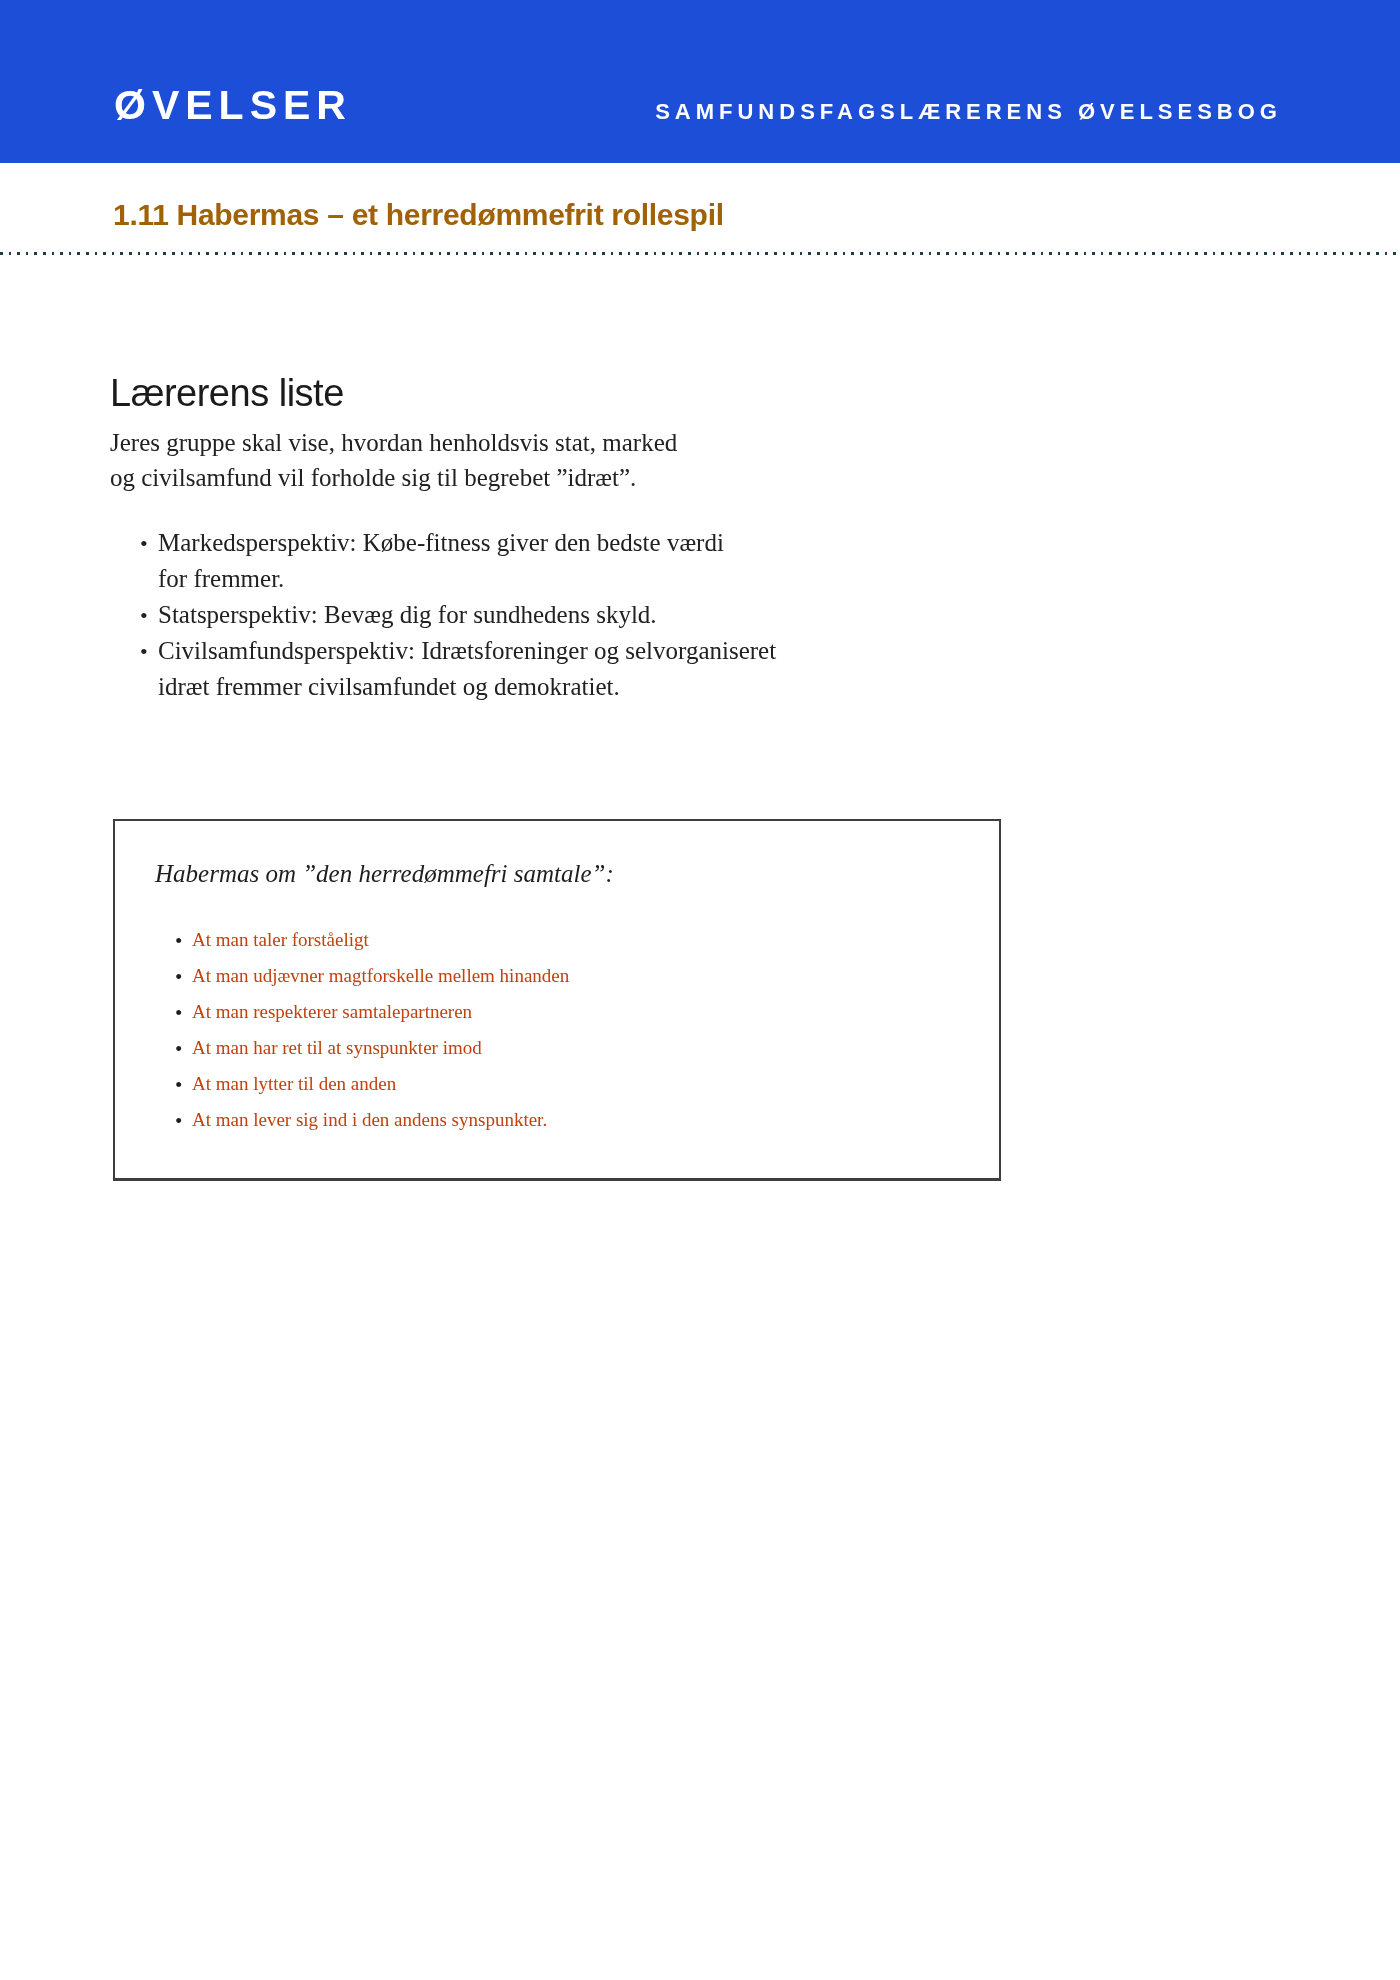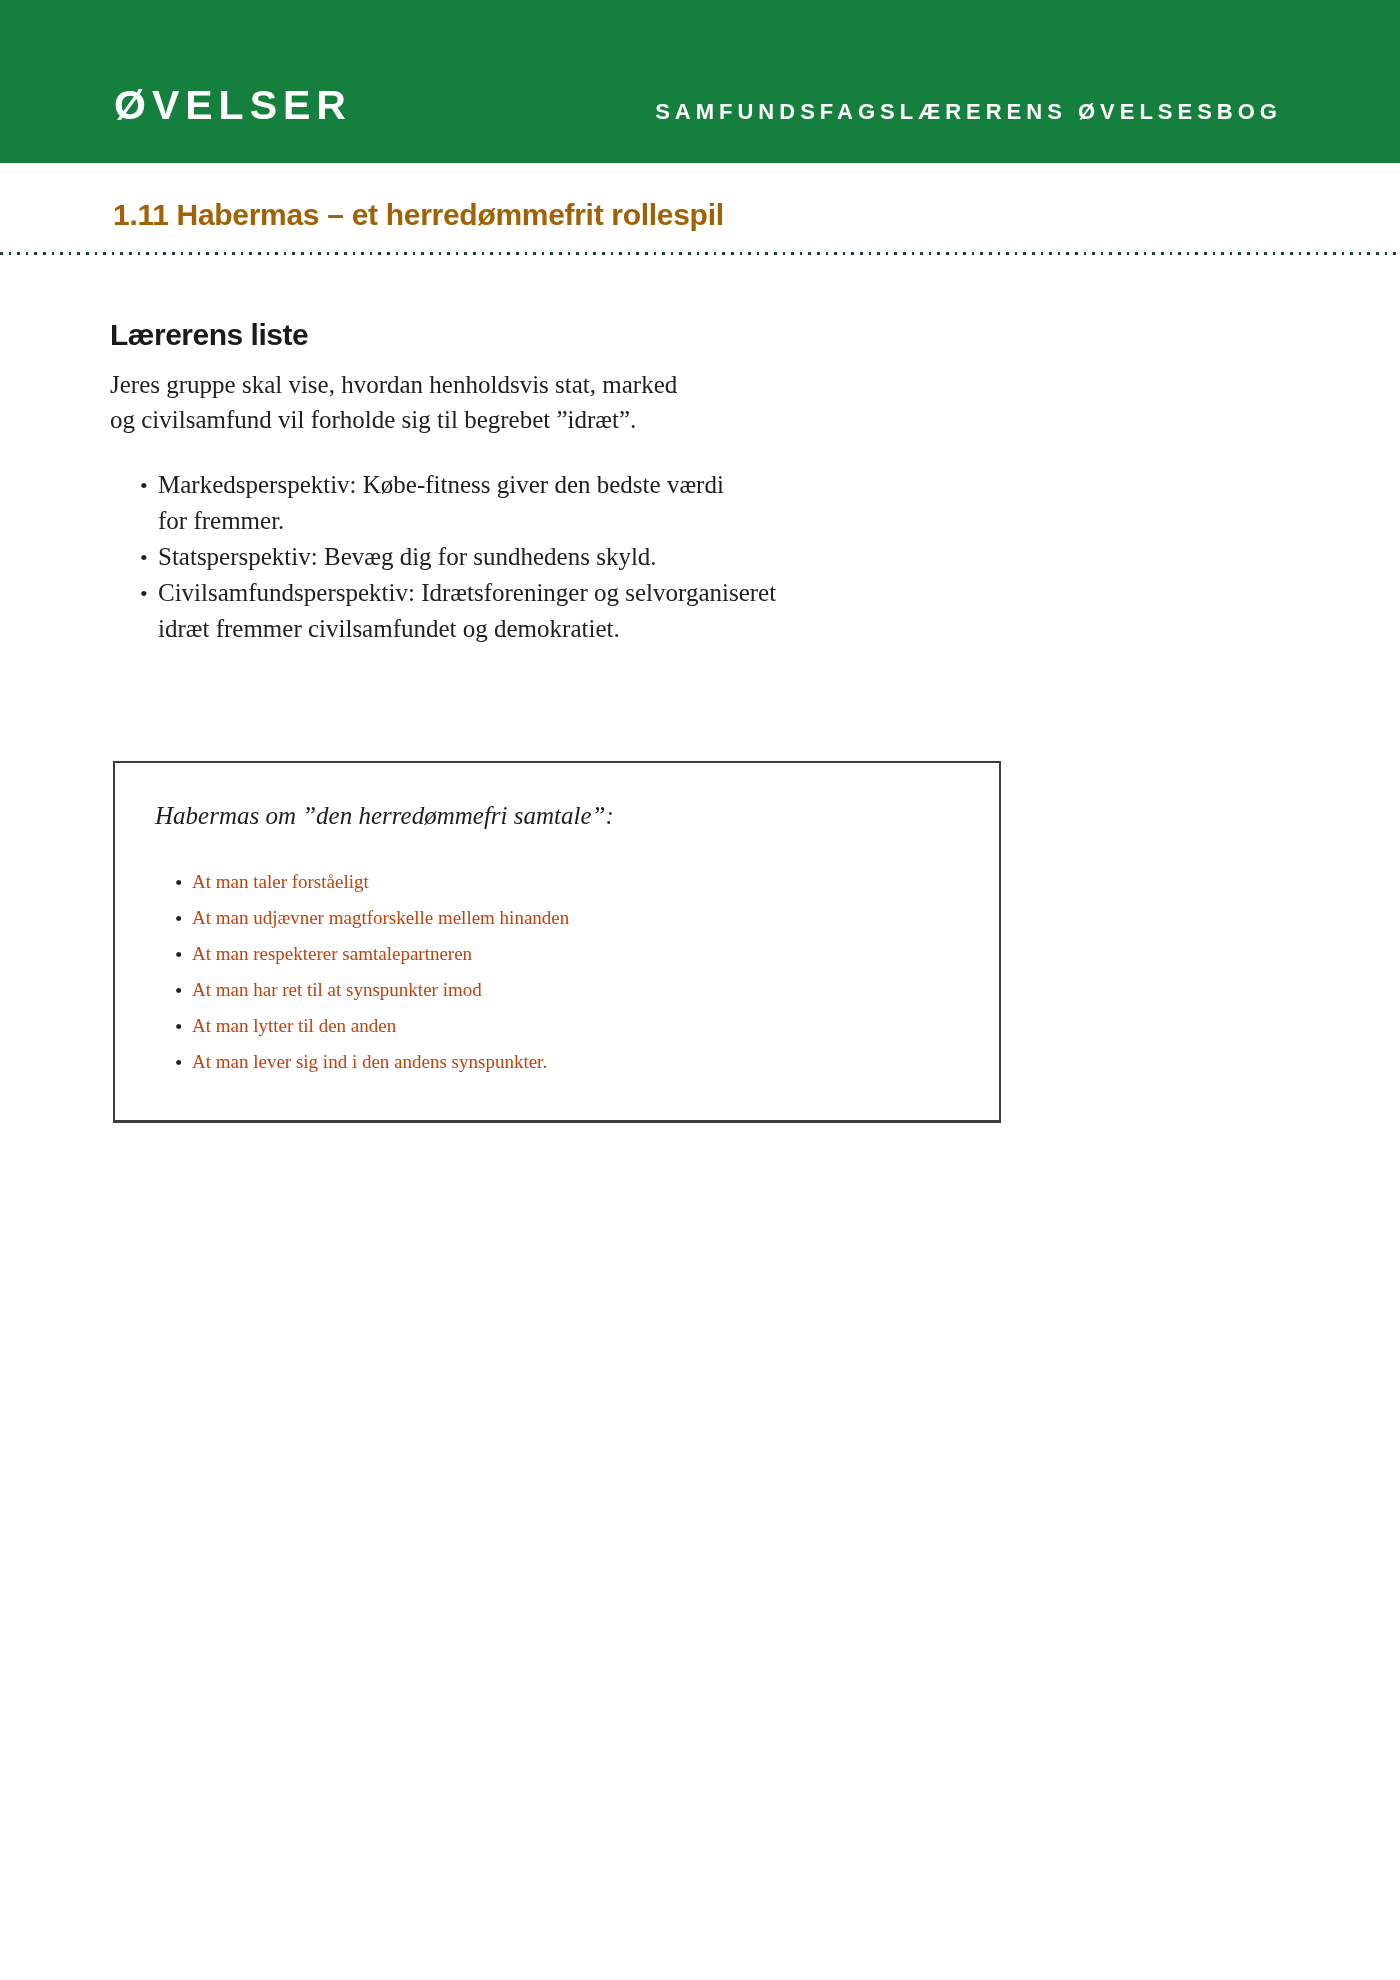--- a/index.html
+++ b/index.html
@@ -13,21 +13,21 @@
     height: 1980px;
     background: #ffffff;
     overflow: hidden;
     font-family: "Liberation Serif", serif;
   }
 
   
   .banner {
     box-sizing: border-box;
     height: 163px;
-    background: #15803d;
+    background: #1d4ed8;
     display: flex;
     justify-content: space-between;
     align-items: baseline;
     padding: 85px 118px 0 114px;
     color: #ffffff;
     font-family: "Liberation Sans", sans-serif;
     font-weight: bold;
     line-height: 1;
   }
   .banner-left {
@@ -55,24 +55,24 @@
     width: 100%;
     background-image: repeating-linear-gradient(
       to right,
       #223b46 0px, #223b46 2.6px,
       transparent 2.6px, transparent 8.6px
     );
   }
 
   
   .page-heading {
-    margin: 58px 0 0 110px;
-    font-family: "Liberation Sans", sans-serif;
-    font-weight: bold;
-    font-size: 30px;
+    margin: 116px 0 0 110px;
+    font-family: "Liberation Sans", sans-serif;
+    font-weight: normal;
+    font-size: 38px;
     line-height: 44px;
     letter-spacing: -0.5px;
     color: #1b1b1b;
   }
   .group-heading {
     margin: 82px 0 0 110px;
     font-family: "Liberation Sans", sans-serif;
     font-weight: bold;
     font-size: 37px;
     line-height: 44px;

